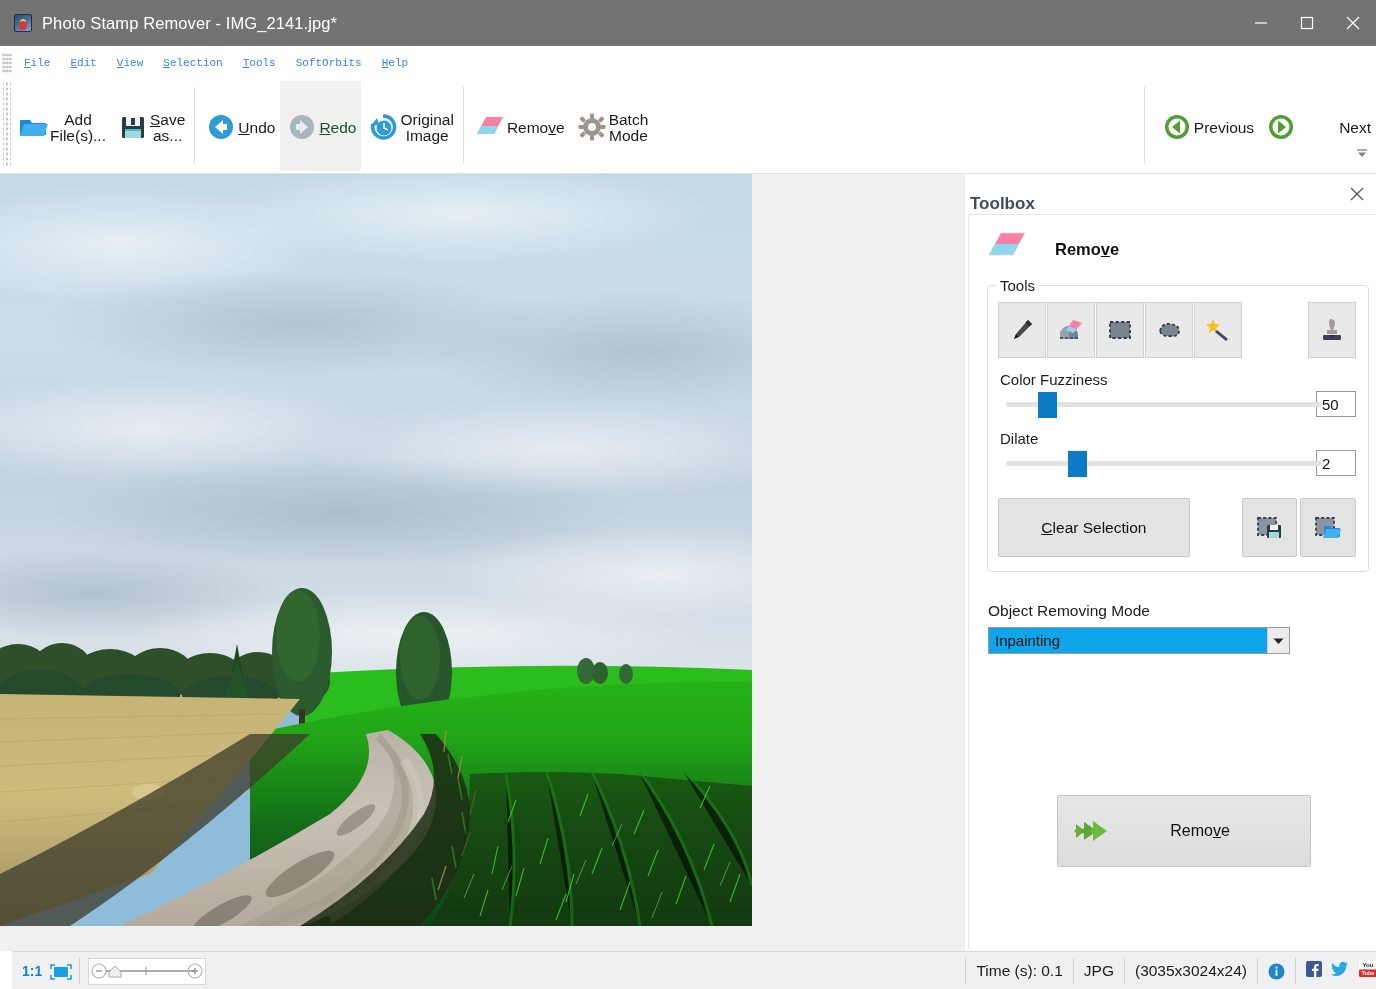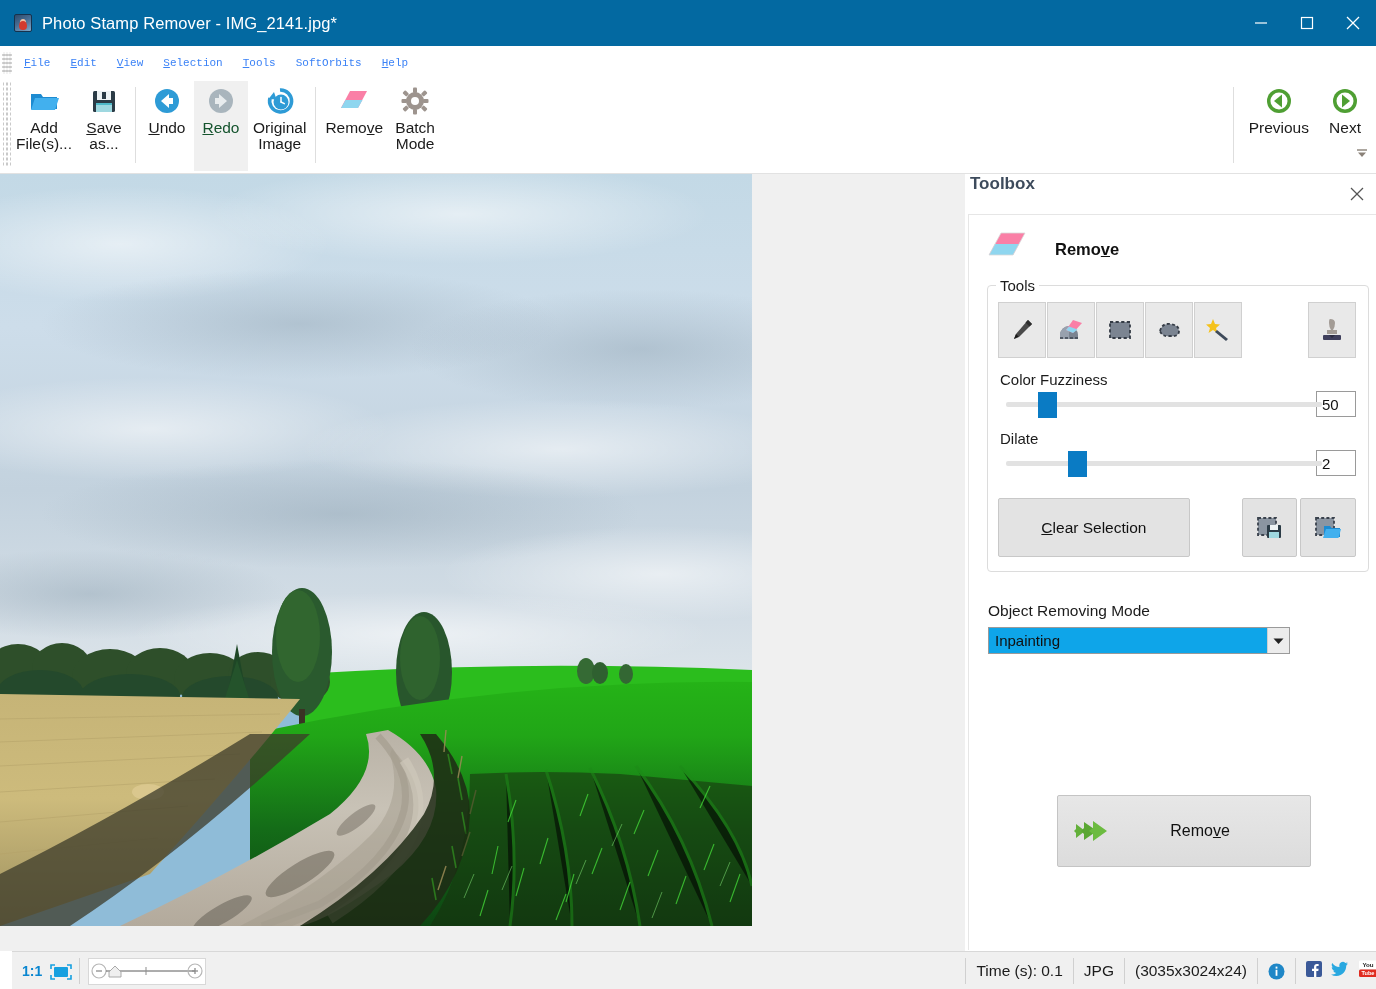--- a/index.html
+++ b/index.html
@@ -7,21 +7,21 @@
     width:1376px;height:989px;overflow:hidden;
     font-family:"Liberation Sans", sans-serif;
     background:#ffffff;
     -webkit-font-smoothing:antialiased;
   }
   #app{position:relative;width:1376px;height:989px;background:#fff;}
 
   
   .titlebar{
     position:absolute;left:0;top:0;width:1376px;height:46px;
-    background:#0369a1;color:#fff;display:flex;align-items:center;
+    background:#737373;color:#fff;display:flex;align-items:center;
   }
   .title-icon{width:18px;height:18px;margin-left:14px;margin-right:10px;
     border-radius:2px;position:relative;overflow:hidden;
     background:linear-gradient(150deg,#2d4a6b 0%,#486d93 45%,#7fa8c9 100%);
     border:1px solid #16324d;box-sizing:border-box;}
   .title-icon:after{content:"";position:absolute;left:4px;top:6px;width:8px;height:9px;
     border-radius:50% 50% 45% 45%;background:#d33a2e;box-shadow:0 -3px 0 -1px #f0c0a0;}
   .title-text{font-size:16.5px;font-weight:400;letter-spacing:.1px;}
   .wctrls{margin-left:auto;display:flex;height:46px;}
   .wbtn{width:46px;height:46px;display:flex;align-items:center;justify-content:center;}
@@ -41,40 +41,40 @@
   
   .ribbon{
     position:absolute;left:0;top:79px;width:1376px;height:95px;background:#fff;
     display:flex;align-items:flex-start;
   }
   .rib-grip{width:8px;height:86px;margin-left:3px;margin-top:2px;
      background-image:radial-gradient(#c9c9c9 1px, transparent 1.2px);
      background-size:4px 5px;background-position:center;}
   .rbtn{
     width:auto;min-width:54px;height:90px;margin-top:2px;
-    display:flex;flex-direction:column;align-items:center;justify-content:flex-start;
+    display:flex;flex-direction:row;align-items:center;justify-content:flex-start;
     padding:4px 5px 0 5px;box-sizing:border-box;cursor:default;
   }
   .rbtn.pressed{background:#f0f0f0;}
   .rbtn .ic{height:32px;width:34px;display:flex;align-items:center;justify-content:center;margin-bottom:3px;}
   .rbtn .lb{font-size:15.5px;line-height:16px;color:#1b1b1b;text-align:center;white-space:pre-line;}
   .rbtn.disabled .lb{color:#14532d;}
   .rib-sep{width:1px;height:76px;background:#dedede;margin:8px 4px 0 4px;}
   .rib-right{margin-left:auto;display:flex;align-items:flex-start;}
   .rib-expand{position:absolute;right:6px;top:146px;width:16px;height:14px;}
   .rib-bottomline{position:absolute;left:0;top:173px;width:1376px;height:1px;background:#e2e2e2;}
 
   
   .workarea{position:absolute;left:0;top:174px;width:965px;height:777px;background:#f0f0f0;}
   .photo{position:absolute;left:0;top:0;width:752px;height:752px;overflow:hidden;background:#8fbcd8;}
   .photo svg{display:block;}
 
   
   .toolbox{position:absolute;left:965px;top:174px;width:411px;height:777px;background:#fff;}
-  .tb-head{height:40px;display:flex;align-items:flex-start;position:relative;}
+  .tb-head{height:40px;display:flex;align-items:flex-end;position:relative;}
   .tb-title{font-size:17px;font-weight:bold;color:#3d4b5c;margin-left:5px;}
   .tb-close{position:absolute;right:9px;top:10px;width:20px;height:20px;display:flex;align-items:center;justify-content:center;}
   .tb-body{position:absolute;left:3px;top:40px;width:408px;height:735px;
     background:#fff;border-top:1px solid #e6e6e6;border-left:1px solid #e6e6e6;}
 
   .sec-head{display:flex;align-items:center;padding:14px 0 10px 16px;}
   .sec-head .eraser{width:44px;height:40px;}
   .sec-head .nm{font-size:16.5px;font-weight:bold;color:#111;margin-left:26px;}
   .sec-head .nm u{text-decoration:underline;}
 
@@ -277,21 +277,21 @@
       <div class="rbtn" style="min-width:70px;">
         <div class="ic">
           <svg width="28" height="28" viewBox="0 0 28 28">
             <circle cx="14" cy="14" r="12" fill="#4f9f33"></circle>
             <circle cx="14" cy="14" r="8.5" fill="#ffffff"></circle>
             <path d="M17 7.5 L9 14 L17 20.5 Z" fill="#4f9f33"></path>
           </svg>
         </div>
         <div class="lb">Previous</div>
       </div>
-      <div class="rbtn" style="min-width:62px;">
+      <div class="rbtn" style="min-width:62px;gap:41px;">
         <div class="ic">
           <svg width="28" height="28" viewBox="0 0 28 28">
             <circle cx="14" cy="14" r="12" fill="#4f9f33"></circle>
             <circle cx="14" cy="14" r="8.5" fill="#ffffff"></circle>
             <path d="M11 7.5 L19 14 L11 20.5 Z" fill="#4f9f33"></path>
           </svg>
         </div>
         <div class="lb">Next</div>
       </div>
     </div>

